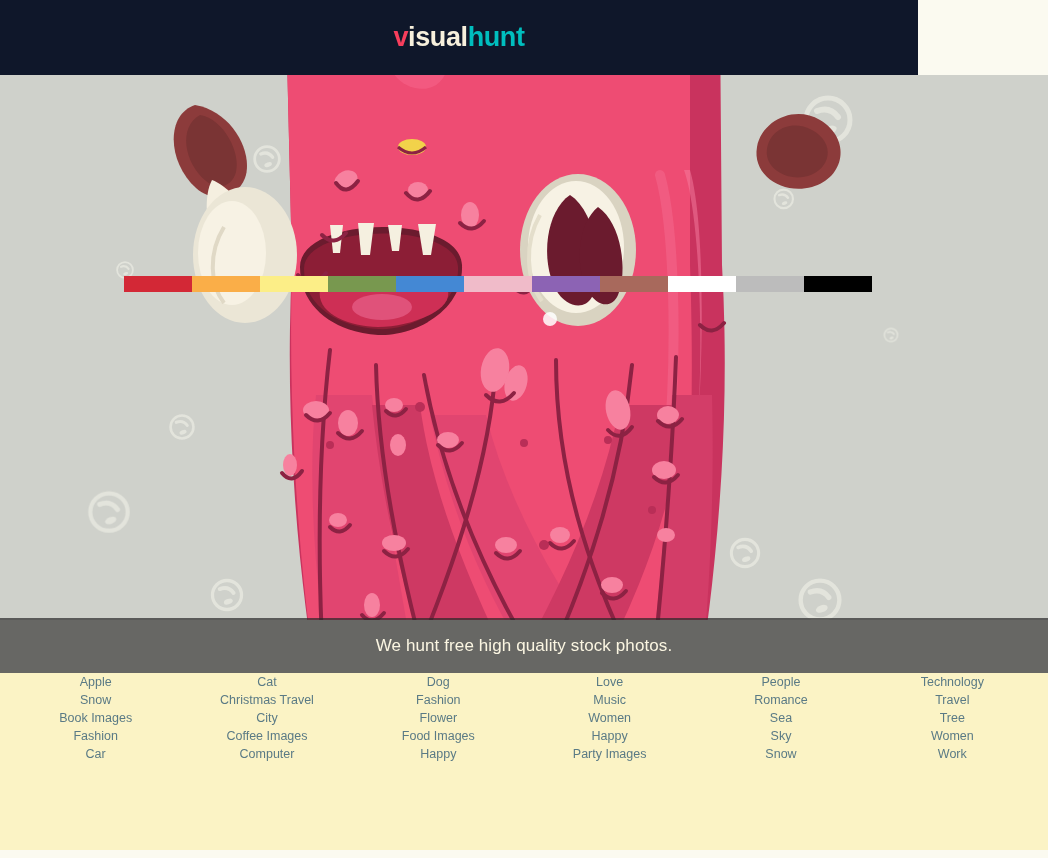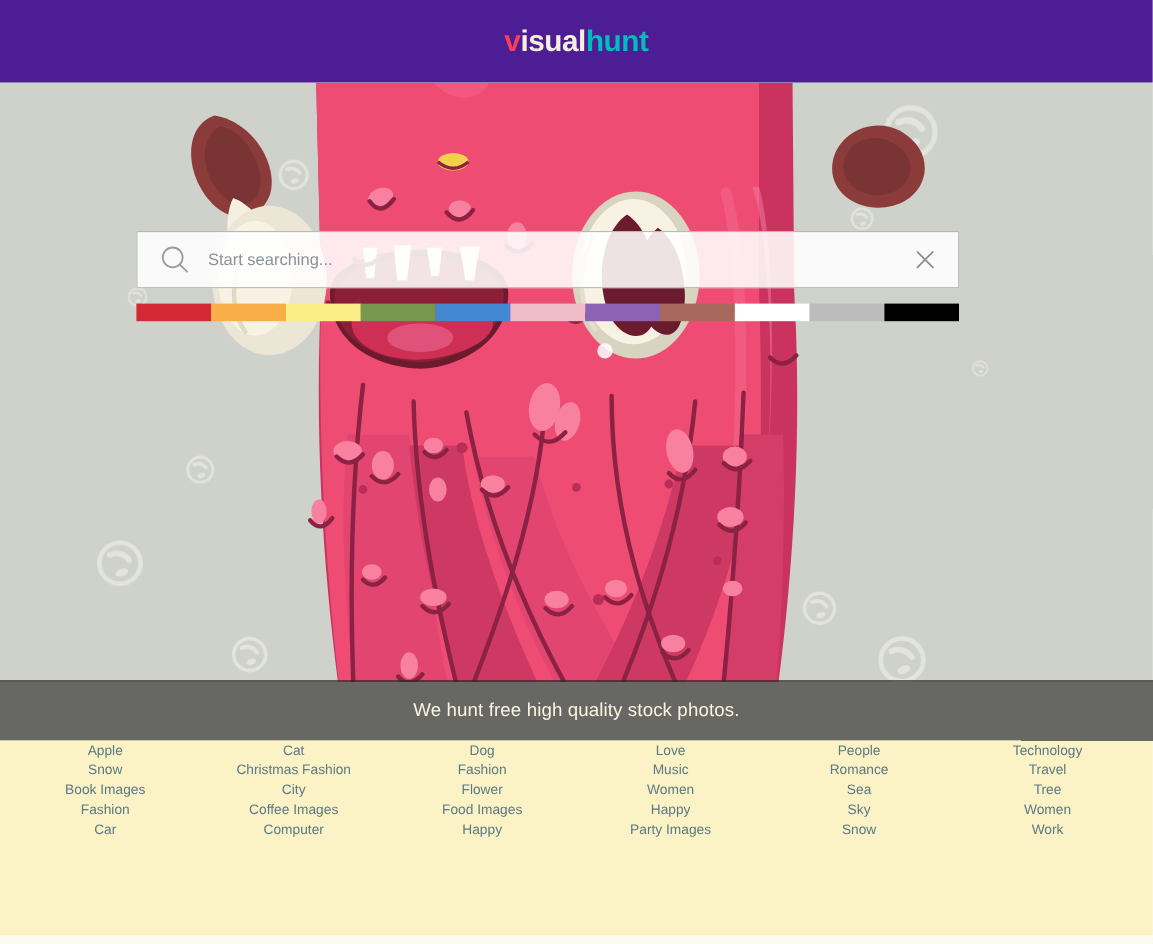--- a/index.html
+++ b/index.html
@@ -7,22 +7,22 @@
     width: 1048px; height: 858px;
     font-family: "Liberation Sans", sans-serif;
     background: #FBFAF0;
     overflow: hidden;
   }
   .page { position: relative; width: 1048px; height: 858px; }
 
   
   .header {
     position: absolute; top: 0; left: 0;
-    width: 1048px; height: 75px;
-    background: #4c1d95;
+    width: 918px; height: 75px;
+    background: #0f172a;
     display: flex; align-items: center; justify-content: center;
     z-index: 40;
   }
   .logo {
     font-size: 27px; font-weight: bold; letter-spacing: -0.4px;
     line-height: 1; user-select: none;
   }
   .logo .l-v { color: #F73E5C; }
   .logo .l-isual { color: #F7F0DC; }
   .logo .l-hunt { color: #00BEBE; }
@@ -274,37 +274,20 @@
             </g>
 
             <ellipse cx="412" cy="72" rx="14" ry="8" fill="#F2D24A"></ellipse>
             <path d="M398,72 Q412,84 426,72" fill="none" stroke="#8C2243" stroke-width="3"></path>
           </g>
         </g>
       </svg>
     </div>
   </div>
 
-  <div class="search-wrap">
-    <div class="search-box">
-      <span class="search-icon">
-        <svg width="28" height="28" viewBox="0 0 28 28">
-          <circle cx="12" cy="12" r="9" fill="none" stroke="#9A9A98" stroke-width="1.6"></circle>
-          <line x1="18.5" y1="18.5" x2="25" y2="25" stroke="#9A9A98" stroke-width="1.6" stroke-linecap="round"></line>
-        </svg>
-      </span>
-      <input class="search-input" type="text" value="" placeholder="Start searching..." style="">
-      <span class="clear-icon">
-        <svg width="20" height="20" viewBox="0 0 20 20">
-          <line x1="3" y1="3" x2="17" y2="17" stroke="#8E8E8C" stroke-width="1.6" stroke-linecap="round"></line>
-          <line x1="17" y1="3" x2="3" y2="17" stroke="#8E8E8C" stroke-width="1.6" stroke-linecap="round"></line>
-        </svg>
-      </span>
-    </div>
-  </div>
 
   <div class="swatches" id="swatch-bar">
       <div class="swatch" style="background: rgb(211, 40, 54);"></div>
       <div class="swatch" style="background: rgb(250, 174, 72);"></div>
       <div class="swatch" style="background: rgb(252, 238, 135);"></div>
       <div class="swatch" style="background: rgb(120, 152, 79);"></div>
       <div class="swatch" style="background: rgb(68, 136, 212);"></div>
       <div class="swatch" style="background: rgb(240, 187, 201);"></div>
       <div class="swatch" style="background: rgb(140, 99, 180);"></div>
       <div class="swatch" style="background: rgb(168, 105, 92);"></div>
@@ -321,21 +304,21 @@
     <div class="cat-grid" id="cat-grid">
         <div class="cat-col">
           <a class="cat-link">Apple</a>
           <a class="cat-link">Snow</a>
           <a class="cat-link">Book Images</a>
           <a class="cat-link">Fashion</a>
           <a class="cat-link">Car</a>
         </div>
         <div class="cat-col">
           <a class="cat-link">Cat</a>
-          <a class="cat-link">Christmas Fashion</a>
+          <a class="cat-link">Christmas Travel</a>
           <a class="cat-link">City</a>
           <a class="cat-link">Coffee Images</a>
           <a class="cat-link">Computer</a>
         </div>
         <div class="cat-col">
           <a class="cat-link">Dog</a>
           <a class="cat-link">Fashion</a>
           <a class="cat-link">Flower</a>
           <a class="cat-link">Food Images</a>
           <a class="cat-link">Happy</a>

